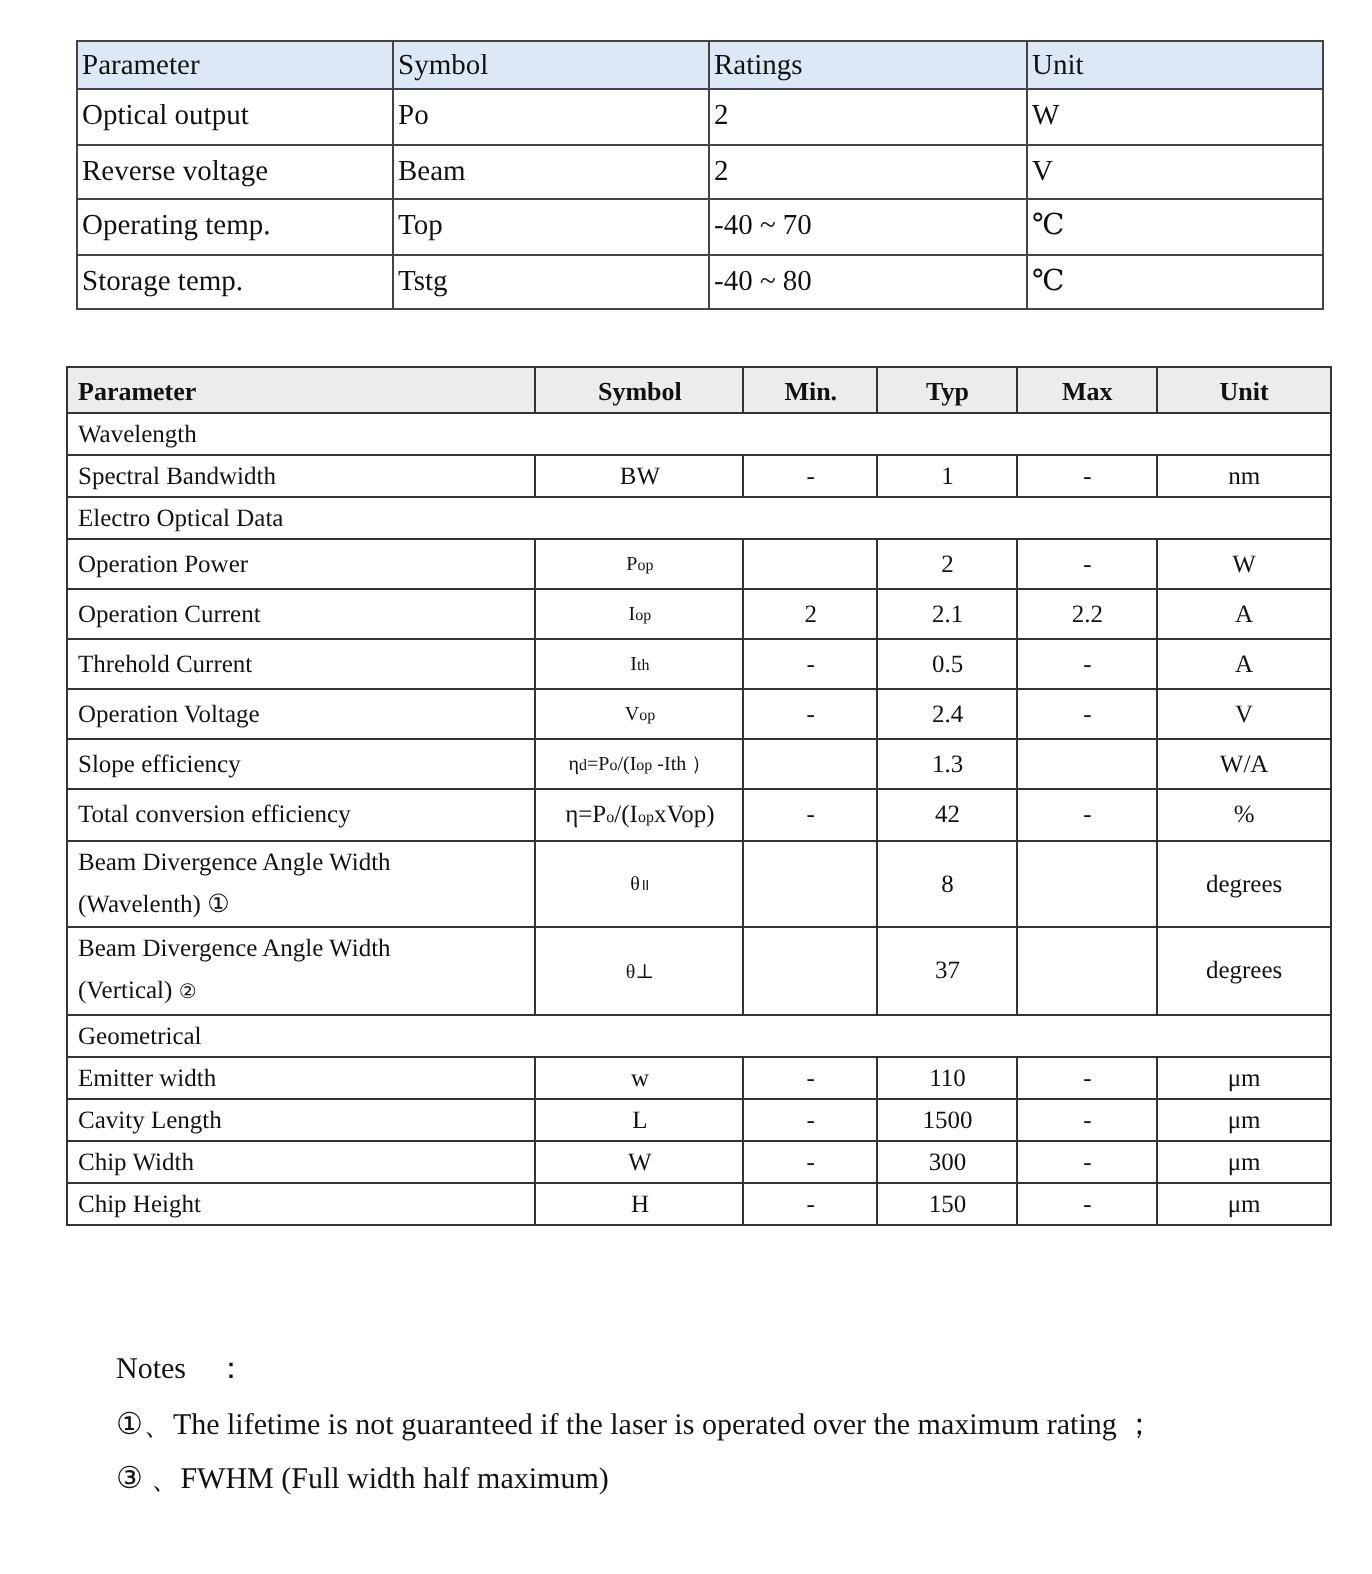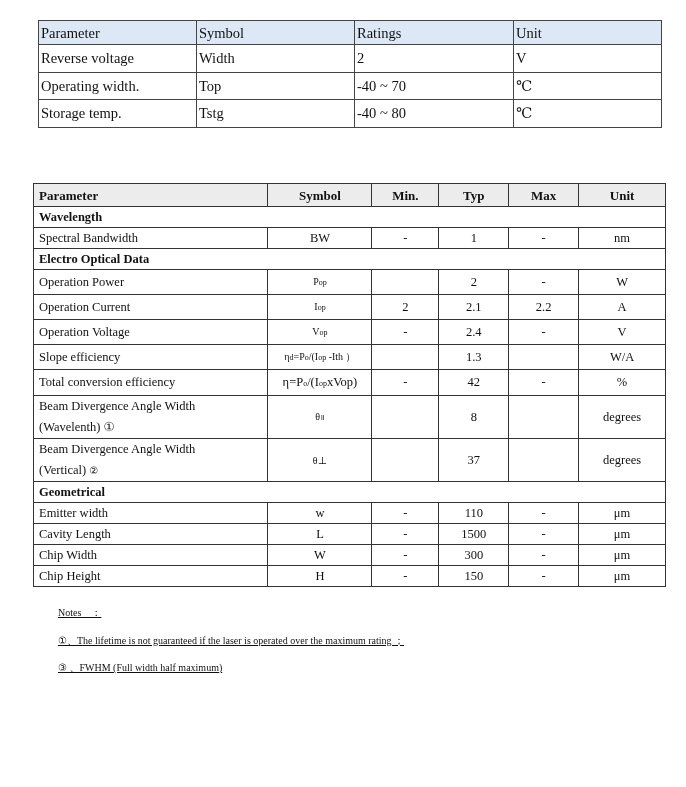--- a/index.html
+++ b/index.html
@@ -25,57 +25,63 @@
   .t2 {
     position: absolute; left: 33px; top: 183px; width: 633px;
     border-collapse: collapse; font-size: 12.5px;
   }
   .t2 td {
     border: 1px solid #333; padding: 0 5px; height: 20px; line-height: 19px;
     vertical-align: middle; text-align: center;
   }
   .t2 td.p { text-align: left; }
   .t2 tr.hdr td { background: #ececec; font-weight: bold; height: 22px; font-size: 13px; }
-  .t2 tr.sec td { font-weight: bold; text-align: left; }
+  .t2 tr.sec td { font-weight: normal; text-align: left; }
   .t2 tr.tall td { height: 24px; }
   .t2 tr.beam td { height: 41px; line-height: 21px; }
   .t2 col.k1 { width: 235px; }
   .t2 col.k2 { width: 104px; }
   .t2 col.k3 { width: 67px; }
   .t2 col.k4 { width: 70px; }
   .t2 col.k5 { width: 70px; }
   .t2 col.k6 { width: 87px; }
   .sub { font-size: 8px; vertical-align: baseline; }
   .small { font-size: 10px; }
 
   
   .notes {
-    position: absolute; left: 58px; top: 604px; font-size: 10px; line-height: 18px; text-decoration: underline;
+    position: absolute; left: 58px; top: 676px; font-size: 15px; line-height: 18px;
   }
   .notes div { height: 27.5px; }
 </style>
 </head>
 <body>
 
 <table class="t1">
   <tbody>
       <tr class="hdr">
     <td class="c1">Parameter</td>
     <td class="c2">Symbol</td>
     <td class="c3">Ratings</td>
     <td>Unit</td>
   </tr>
   <tr>
+    <td>Optical output</td>
+    <td>Po</td>
+    <td>2</td>
+    <td>W</td>
+  </tr>
+  <tr>
     <td>Reverse voltage</td>
-    <td>Width</td>
+    <td>Beam</td>
     <td>2</td>
     <td>V</td>
   </tr>
   <tr>
-    <td>Operating width.</td>
+    <td>Operating temp.</td>
     <td>Top</td>
     <td>-40 ~ 70</td>
     <td>℃</td>
   </tr>
   <tr>
     <td>Storage temp.</td>
     <td>Tstg</td>
     <td>-40 ~ 80</td>
     <td>℃</td>
   </tr>
@@ -126,20 +132,28 @@
   </tr>
   <tr class="tall">
     <td class="p">Operation Current</td>
     <td><span class="small">I</span><span class="sub">op</span></td>
     <td>2</td>
     <td>2.1</td>
     <td>2.2</td>
     <td>A</td>
   </tr>
   <tr class="tall">
+    <td class="p">Threhold Current</td>
+    <td><span class="small">I</span><span class="sub">th</span></td>
+    <td>-</td>
+    <td>0.5</td>
+    <td>-</td>
+    <td>A</td>
+  </tr>
+  <tr class="tall">
     <td class="p">Operation Voltage</td>
     <td><span class="small">V</span><span class="sub">op</span></td>
     <td>-</td>
     <td>2.4</td>
     <td>-</td>
     <td>V</td>
   </tr>
   <tr class="tall">
     <td class="p">Slope efficiency</td>
     <td><span class="small">η</span><span class="sub">d</span><span class="small">=P</span><span class="sub">o</span><span class="small">/(I</span><span class="sub">op</span><span class="small"> -Ith ）</span></td>

